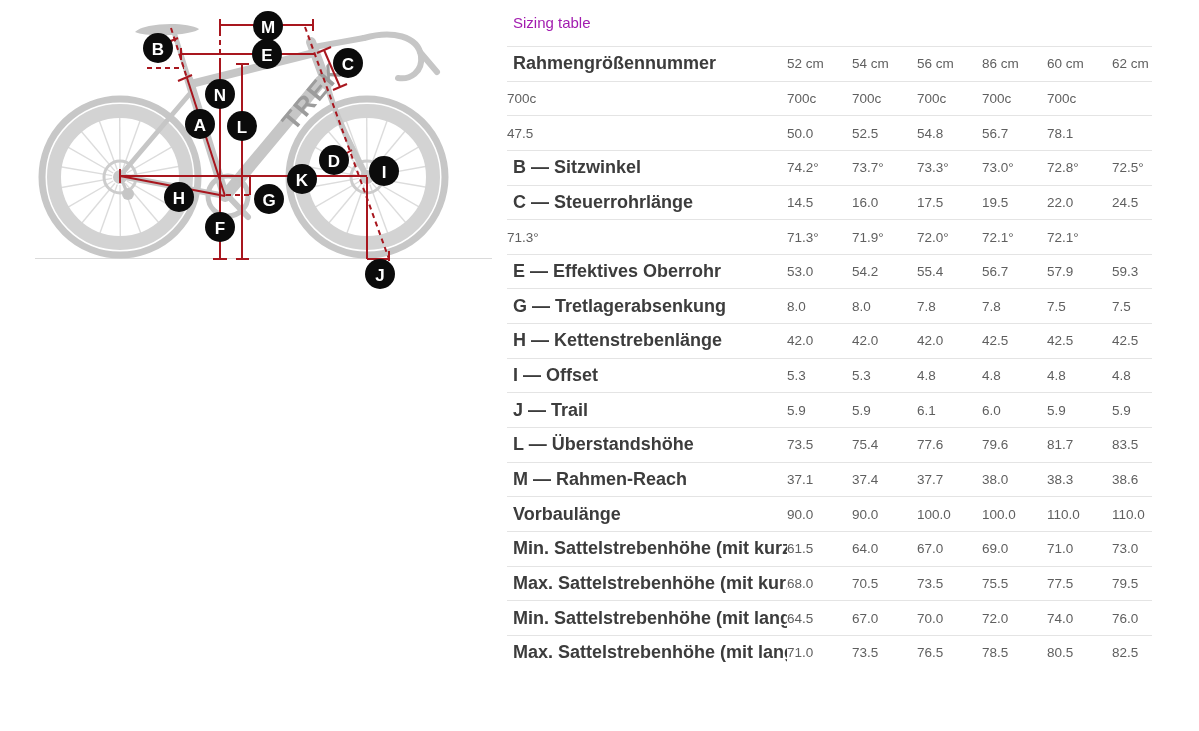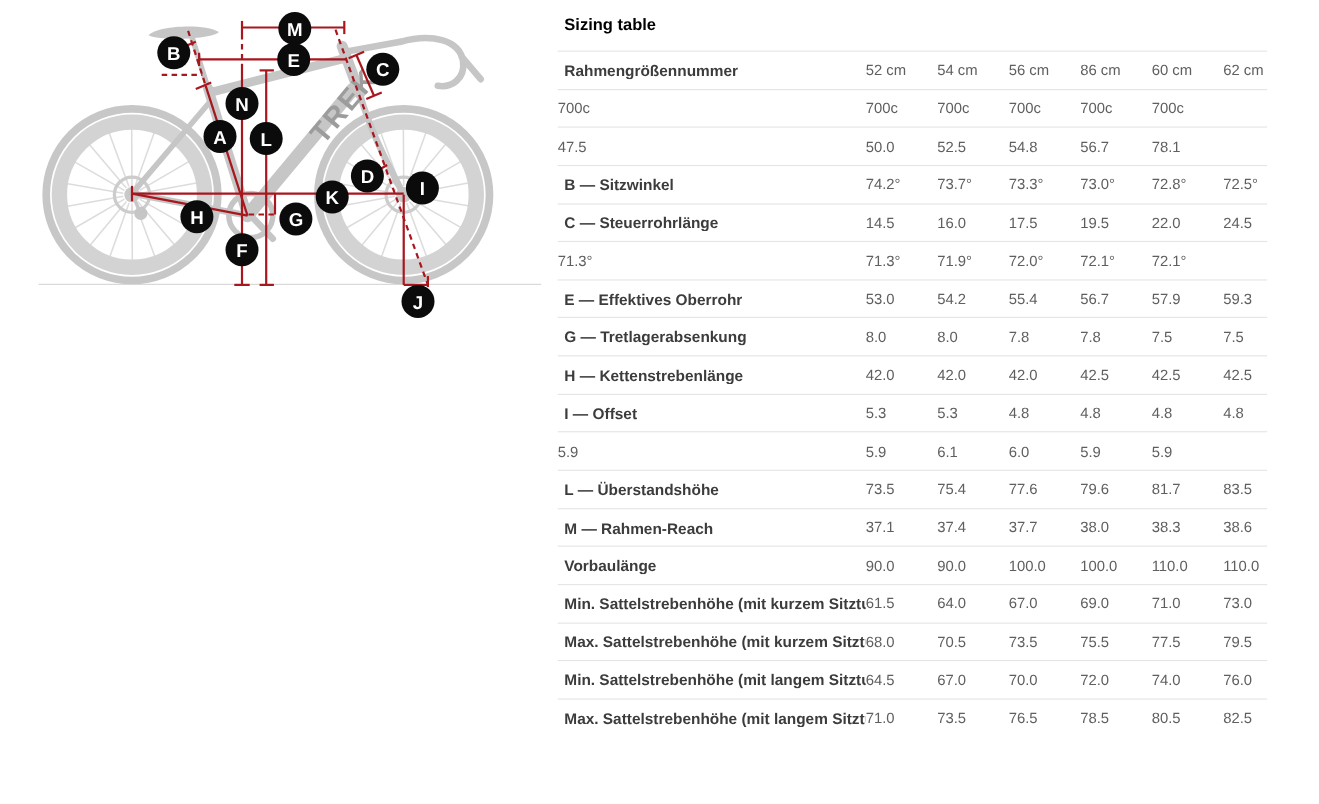--- a/index.html
+++ b/index.html
@@ -20,24 +20,24 @@
   .red{stroke:var(--measure-red);stroke-width:2;fill:none;stroke-linecap:butt;}
   .red-dash{stroke:var(--measure-red);stroke-width:2;fill:none;stroke-dasharray:5 4;}
   .marker circle{fill:var(--marker-bg);}
   .marker text{fill:var(--marker-text);font-family:"Liberation Sans",sans-serif;
     font-size:17px;font-weight:700;text-anchor:middle;dominant-baseline:central;}
   .brand-text{fill:#9c9c9c;font-family:"Liberation Sans",sans-serif;font-size:26px;
     font-weight:700;letter-spacing:2px;}
 
   
   .table-panel{position:absolute;left:507px;top:6px;width:645px;}
-  .panel-title{font-size:15px;font-weight:700;color:#000000;padding:8px 0 15px 6px;}
+  .panel-title{font-size:15px;font-weight:400;color:#a21caf;padding:8px 0 15px 6px;}
   .t-row{display:grid;grid-template-columns:280px 65px 65px 65px 65px 65px 1fr;
     align-items:center;height:34.65px;border-top:1px solid #e4e4e4;}
-  .t-label{font-size:14px;font-weight:700;color:#3c3c3c;padding-left:6px;
+  .t-label{font-size:18px;font-weight:700;color:#3c3c3c;padding-left:6px;
     white-space:nowrap;overflow:hidden;}
   .t-val{font-size:13.5px;font-weight:400;color:#5f5f5f;white-space:nowrap;}
 </style>
 </head>
 <body>
 
 <div class="stage">
 
   <div class="diagram">
     <svg id="bike-svg" viewBox="0 0 500 300" width="500" height="300">
@@ -306,20 +306,21 @@
         <div class="t-row">
           <div class="t-label">I — Offset</div>
           <div class="t-val">5.3</div>
           <div class="t-val">5.3</div>
           <div class="t-val">4.8</div>
           <div class="t-val">4.8</div>
           <div class="t-val">4.8</div>
           <div class="t-val">4.8</div>
         </div>
         <div class="t-row">
+          <div class="t-label">J — Trail</div>
           <div class="t-val">5.9</div>
           <div class="t-val">5.9</div>
           <div class="t-val">6.1</div>
           <div class="t-val">6.0</div>
           <div class="t-val">5.9</div>
           <div class="t-val">5.9</div>
         </div>
         <div class="t-row">
           <div class="t-label">L — Überstandshöhe</div>
           <div class="t-val">73.5</div>

